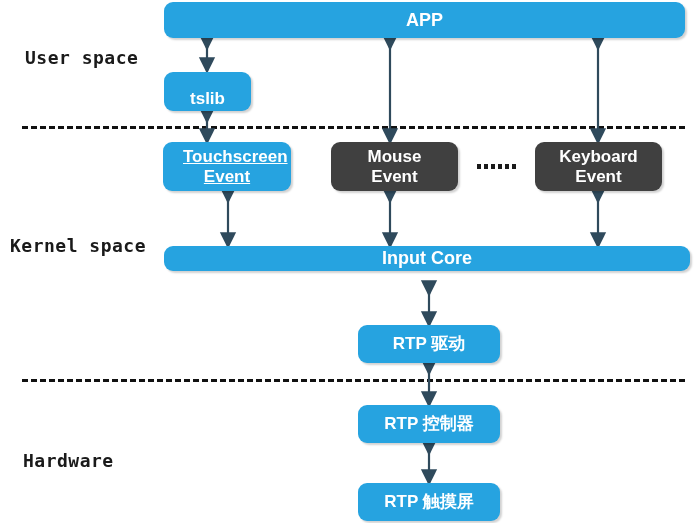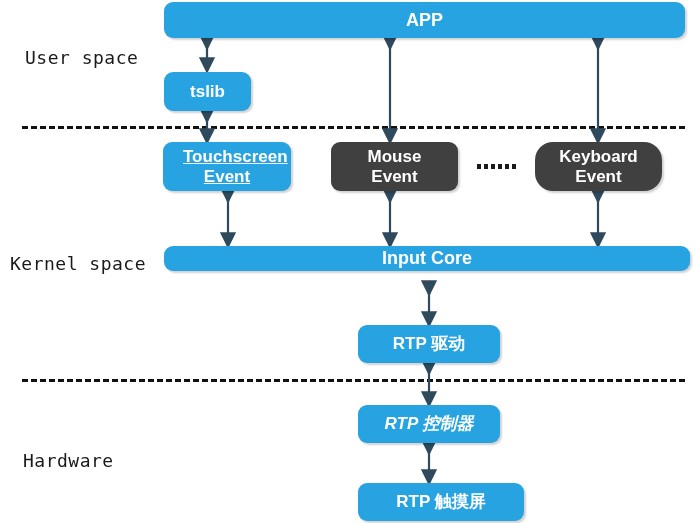--- a/index.html
+++ b/index.html
@@ -13,21 +13,21 @@
     height: 523px;
     background: #ffffff;
     overflow: hidden;
     font-family: "Liberation Sans", sans-serif;
   }
 
   
   .layer-label {
     position: absolute;
     font-family: "DejaVu Sans Mono", "Liberation Mono", monospace;
-    font-weight: 400;
+    font-weight: 700;
     font-size: 18px;
     color: #1a1a1a;
     letter-spacing: 0.5px;
     white-space: nowrap;
   }
 
   
   .node {
     position: absolute;
     box-sizing: border-box;
@@ -78,21 +78,21 @@
     background: #1a1a1a;
   }
 </style>
 </head>
 <body>
 
 <div id="canvas">
 
   <div class="layer-label" style="left:25px; top:47px;">User space</div>
 
-  <div class="layer-label" style="left:10px; top:253px;">Kernel space</div>
+  <div class="layer-label" style="left:10px; top:235px;">Kernel space</div>
 
   <div class="layer-label" style="left:23px; top:450px;">Hardware</div>
 
   <div class="dashed-line" style="left:22px; top:126px; width:663px;"></div>
 
   <div class="dashed-line" style="left:22px; top:379px; width:663px;"></div>
 
   <svg id="arrows" viewBox="0 0 695 523" xmlns="http://www.w3.org/2000/svg">
     <defs>
       <marker id="ah" markerWidth="9" markerHeight="9" refX="4.5" refY="4.5" orient="auto" markerUnits="strokeWidth">
@@ -123,39 +123,39 @@
       <line x1="429" y1="368" x2="429" y2="400"></line>
 
       <line x1="429" y1="448" x2="429" y2="478"></line>
     </g>
   </svg>
 
   <div class="node blue wide" style="left:164px; top:2px; width:521px; height:36px;">
     <span class="txt">APP</span>
   </div>
 
-  <div class="node blue" style="left:164px; top:72px; width:87px; height:39px;">
+  <div class="node blue" style="left:164px; top:72px; width:87px; height:39px;align-items:flex-end;">
     <span class="txt">tslib</span>
   </div>
 
   <div class="node blue" style="left:163px; top:142px; width:128px; height:49px;text-decoration:underline;">
     <span class="txt">
       <span>Touchscreen</span><br>
       <span>Event</span>
     </span>
   </div>
 
   <div class="node purple" style="left:331px; top:142px; width:127px; height:49px;">
     <span class="txt">
       <span>Mouse</span><br>
       <span>Event</span>
     </span>
   </div>
 
-  <div class="node purple" style="left:535px; top:142px; width:127px; height:49px;border-radius:18px;">
+  <div class="node purple" style="left:535px; top:142px; width:127px; height:49px;">
     <span class="txt">
       <span>Keyboard</span><br>
       <span>Event</span>
     </span>
   </div>
 
   <div class="ellipsis-dots" style="left:477px; top:164px;">
     <i></i>
     <i></i>
     <i></i>
@@ -165,21 +165,21 @@
   </div>
 
   <div class="node blue wide" style="left:164px; top:246px; width:526px; height:25px;">
     <span class="txt">Input Core</span>
   </div>
 
   <div class="node blue" style="left:358px; top:325px; width:142px; height:38px;text-align:center;">
     <span class="txt">RTP 驱动</span>
   </div>
 
-  <div class="node blue" style="left:358px; top:405px; width:142px; height:38px;font-style:italic;">
+  <div class="node blue" style="left:358px; top:405px; width:142px; height:38px;">
     <span class="txt">RTP 控制器</span>
   </div>
 
-  <div class="node blue" style="left:358px; top:483px; width:166px; height:38px;">
+  <div class="node blue" style="left:358px; top:483px; width:142px; height:38px;">
     <span class="txt">RTP 触摸屏</span>
   </div>
 
 </div>
 
 </body></html>

